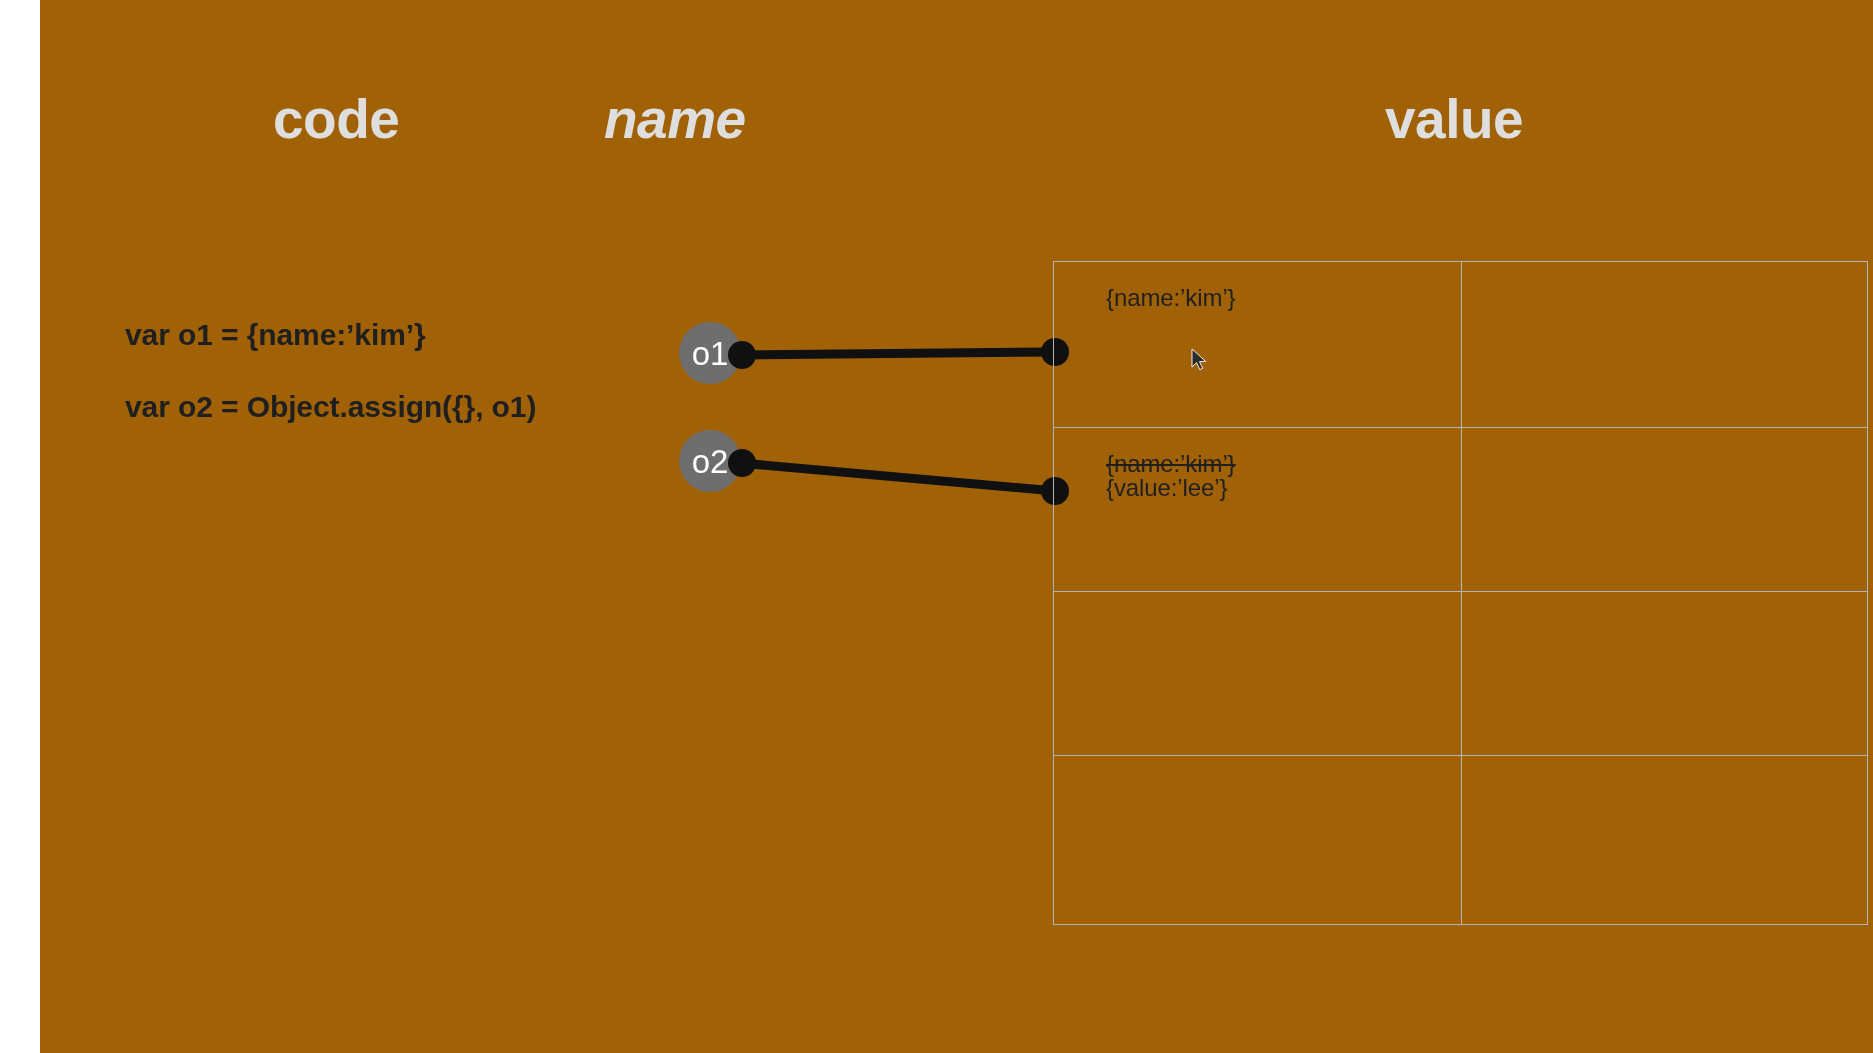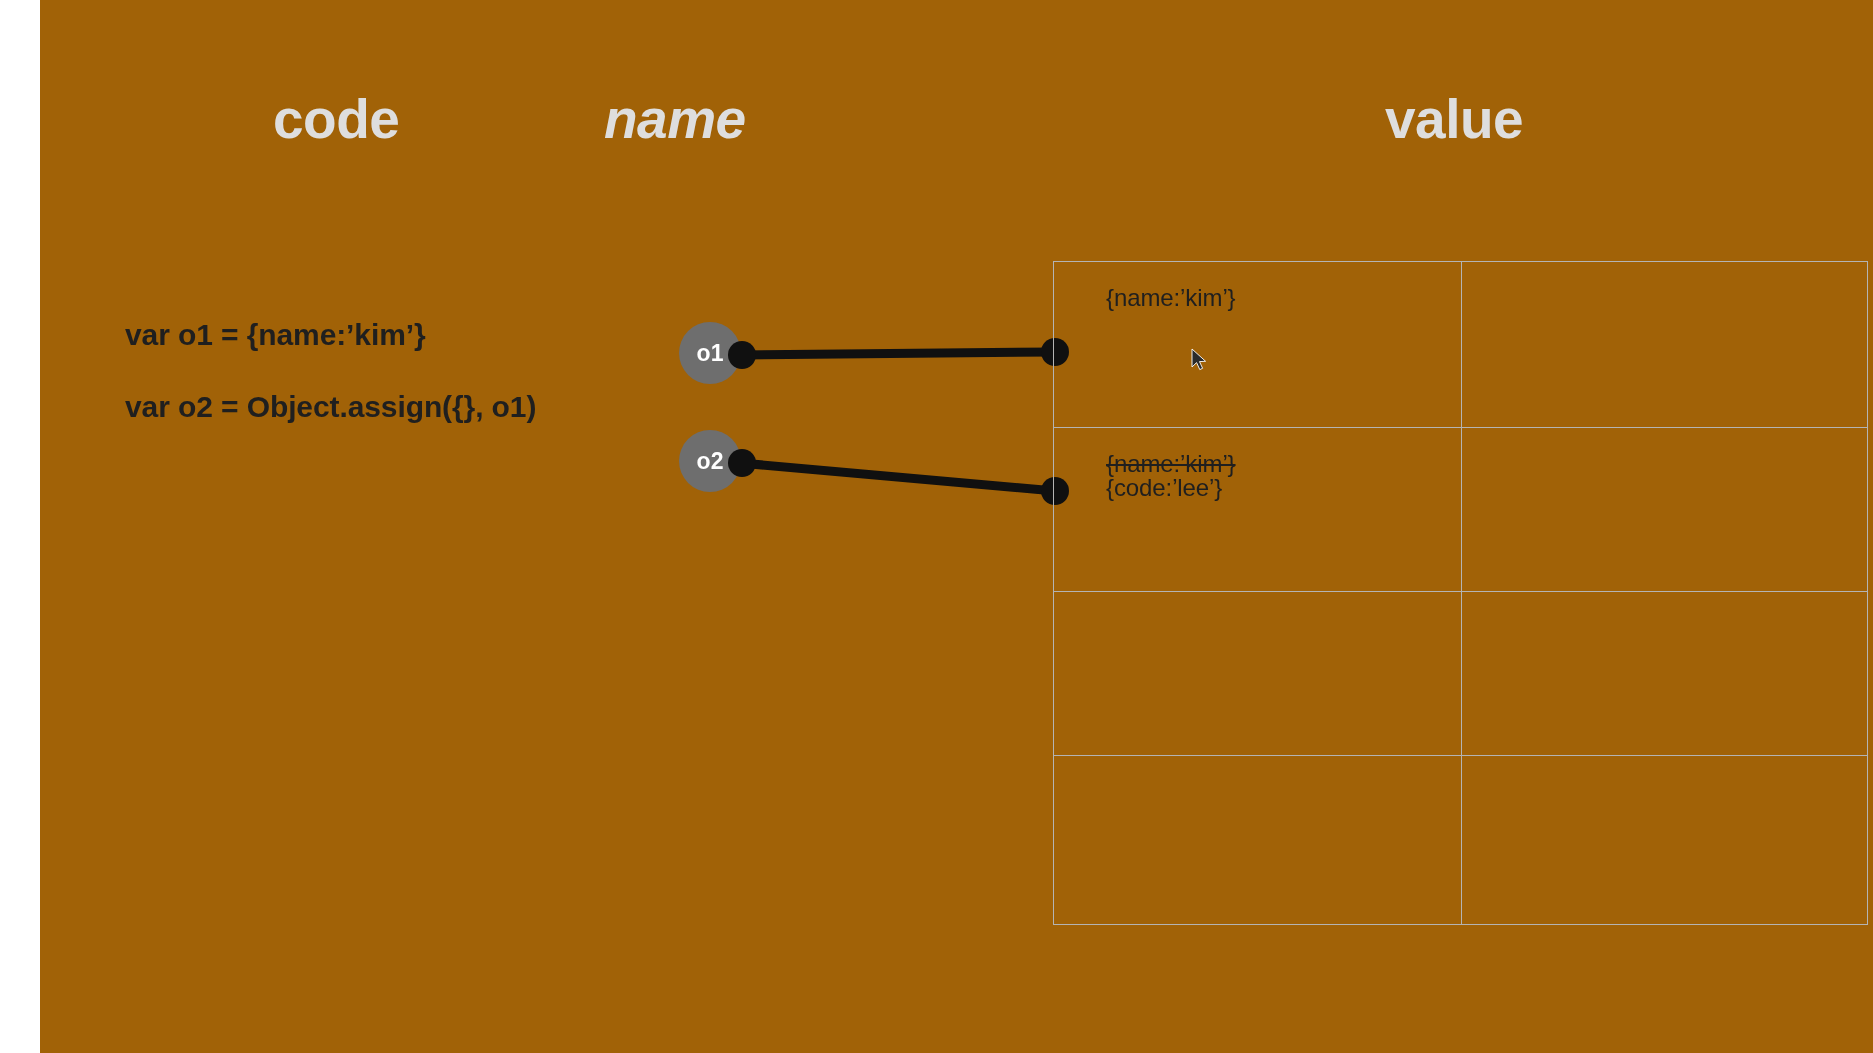--- a/index.html
+++ b/index.html
@@ -56,22 +56,22 @@
   .code-line:last-child { margin-bottom: 0; }
 
   
   .node {
     position: absolute;
     width: 62px;
     height: 62px;
     border-radius: 50%;
     background: #6e6e6e;
     color: #ffffff;
-    font-size: 23px;
-    font-weight: 700;
+    font-size: 33px;
+    font-weight: 400;
     display: flex;
     align-items: center;
     justify-content: center;
     line-height: 1;
     user-select: none;
   }
   #node-o1 { left: 639px; top: 322px; }
   #node-o2 { left: 639px; top: 430px; }
 
   
@@ -181,21 +181,21 @@
           <div class="cell-inner">
             <div class="heap-val">{name:’kim’}</div>
           </div>
         </td>
         <td></td>
       </tr>
       <tr style="height:164px;">
         <td>
           <div class="cell-inner">
             <div><span class="heap-val struck">{name:’kim’}</span></div>
-            <div class="heap-val">{code:’lee’}</div>
+            <div class="heap-val">{value:’lee’}</div>
           </div>
         </td>
         <td></td>
       </tr>
       <tr style="height:164px;">
         <td></td>
         <td></td>
       </tr>
       <tr style="height:169px;">
         <td></td>

